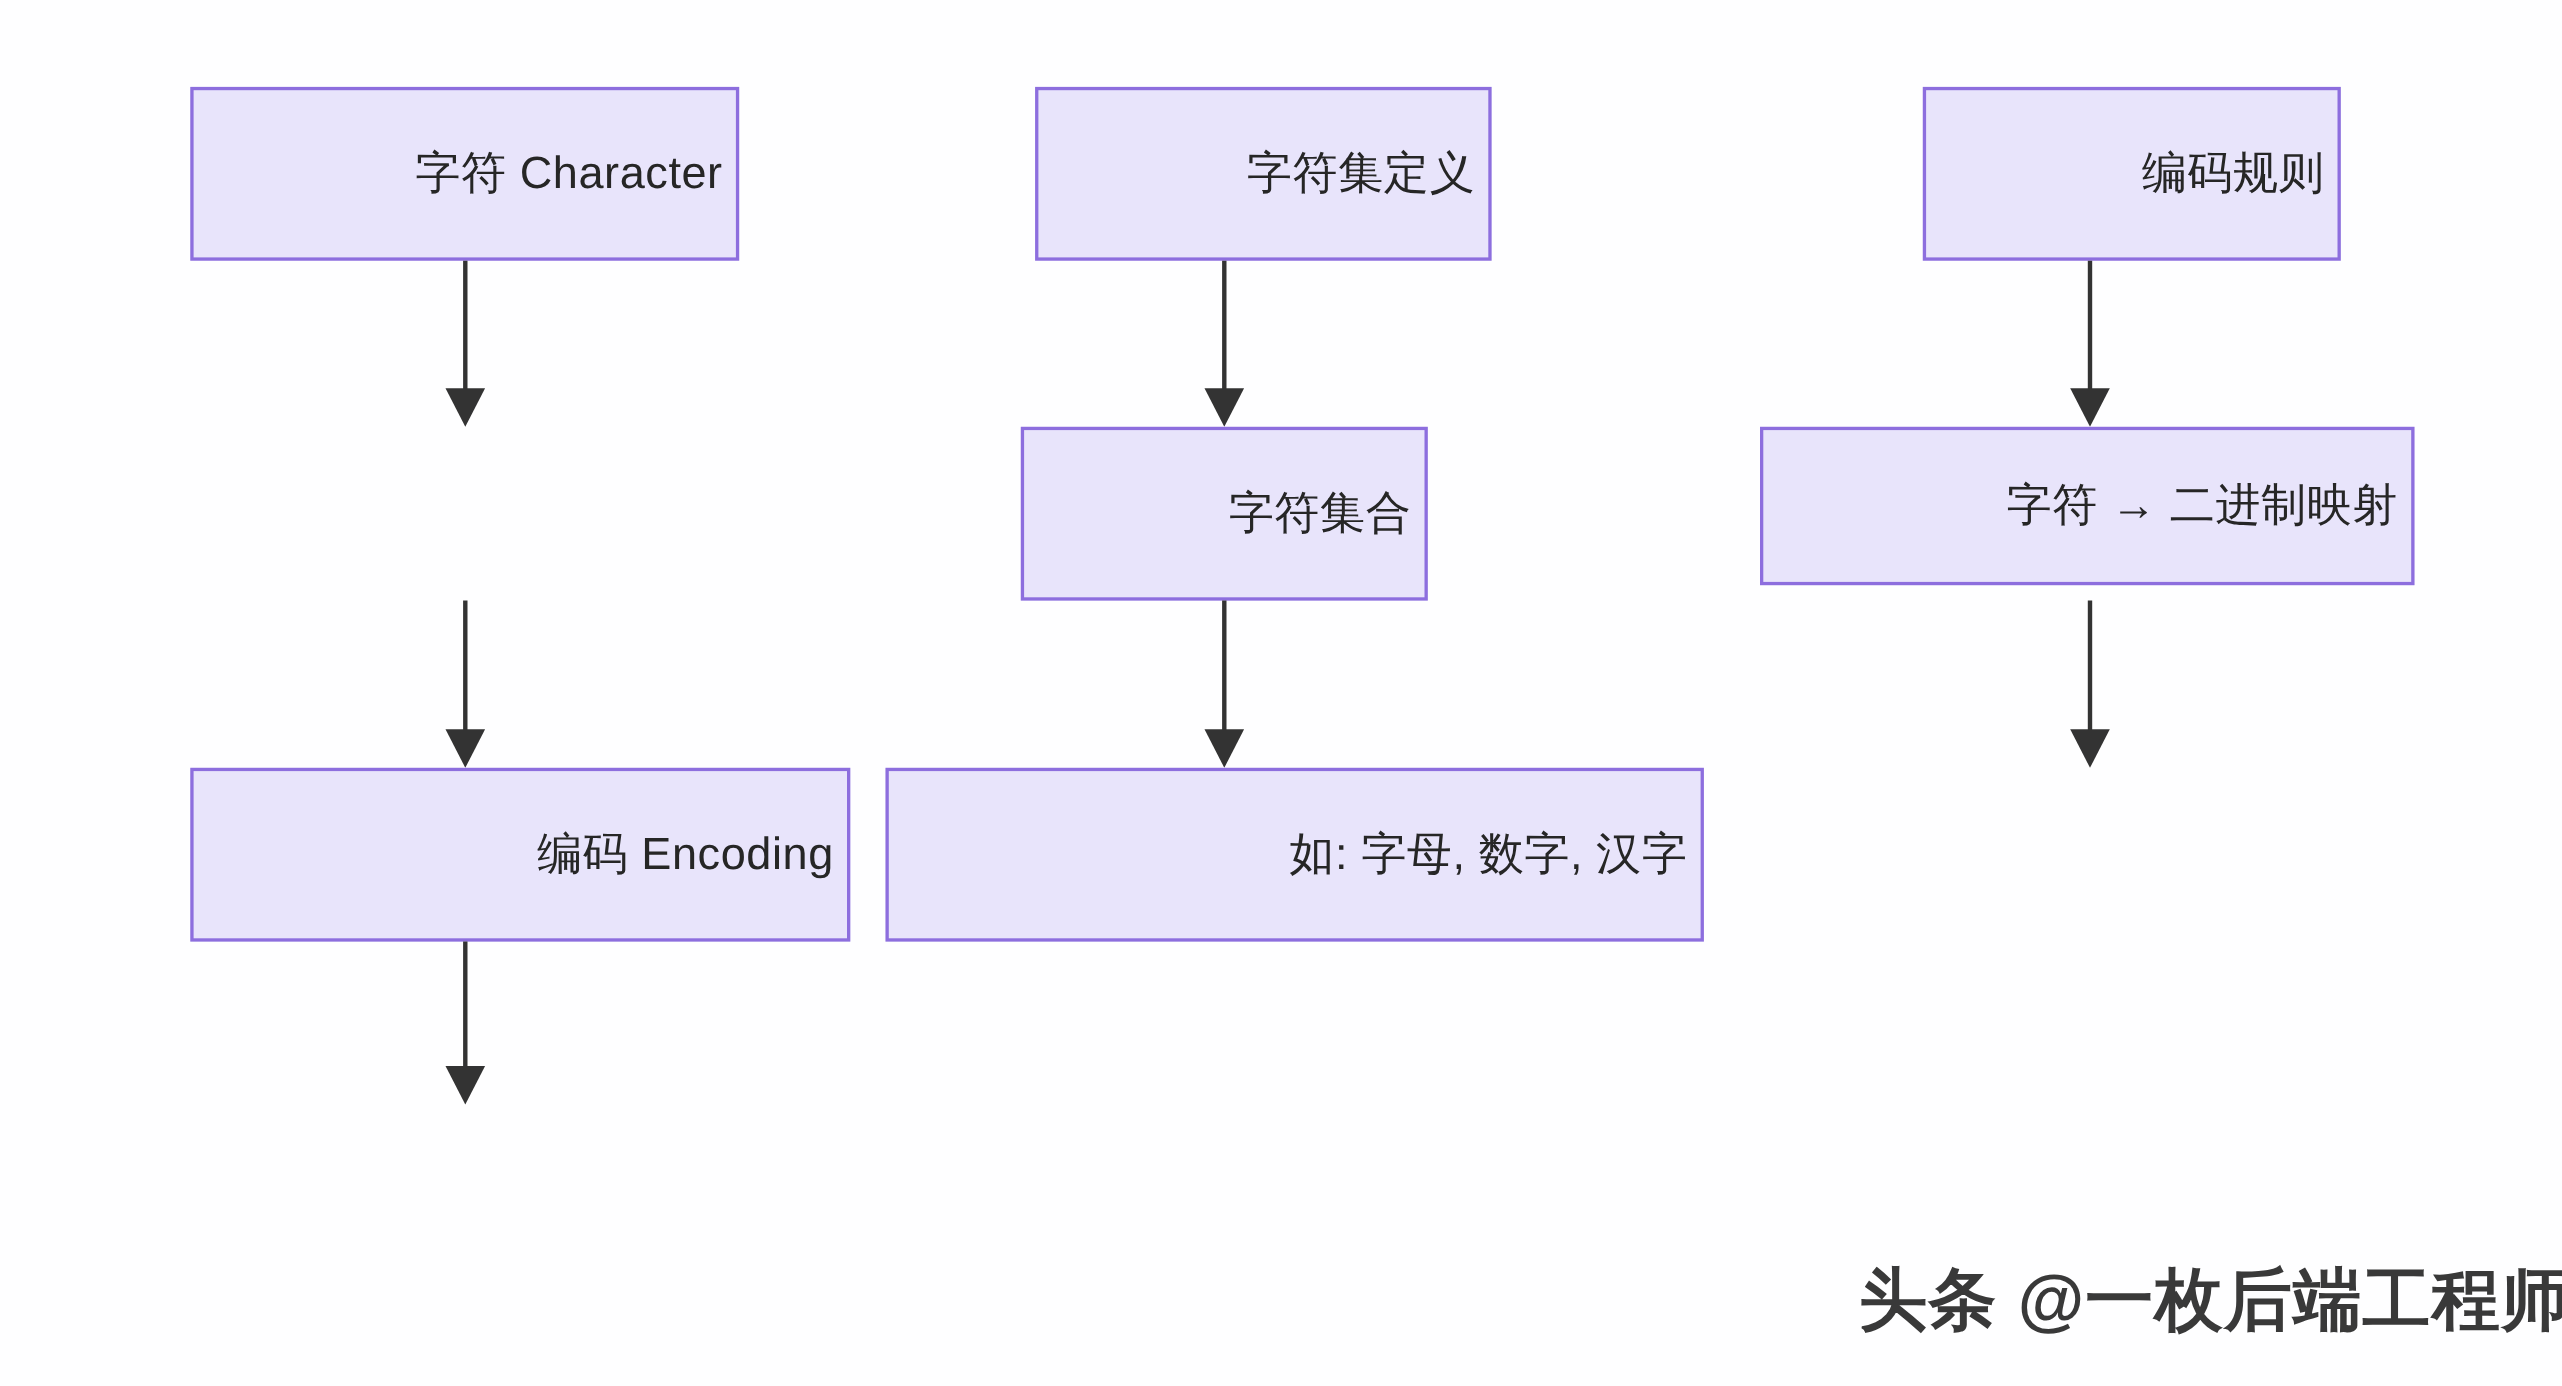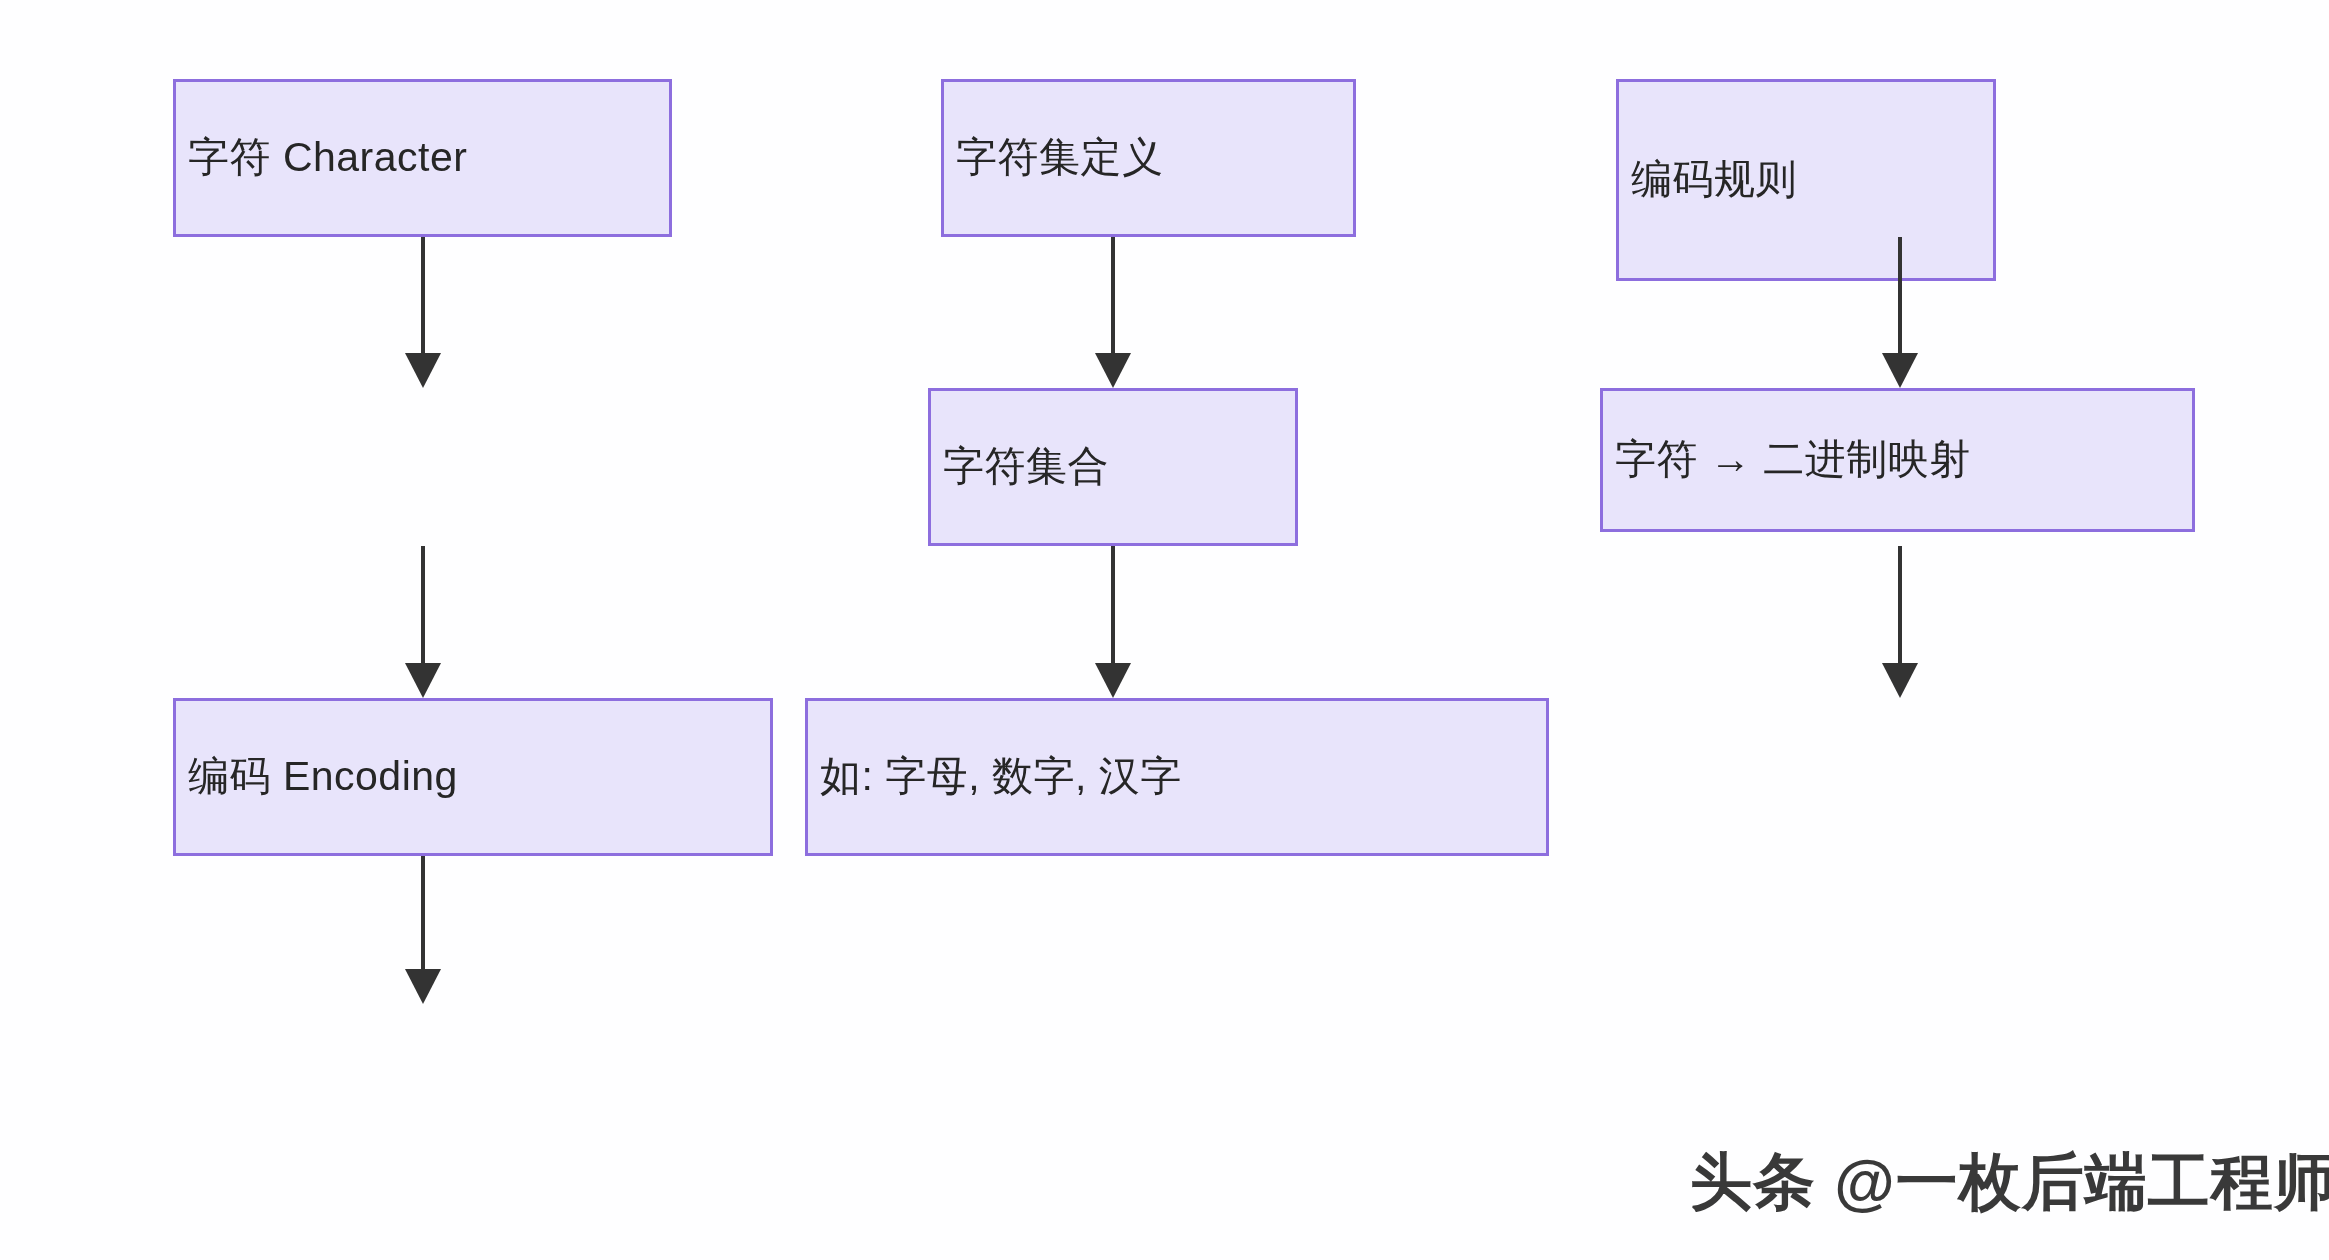--- a/index.html
+++ b/index.html
@@ -17,21 +17,21 @@
     background: #fefeff;
     overflow: hidden;
   }
   .node {
     position: absolute;
     box-sizing: border-box;
     background: #e8e4fb;
     border: 3px solid #8d6ede;
     display: flex;
     align-items: center;
-    justify-content: flex-start;
+    justify-content: flex-end;
     text-align: center;
     color: #262626;
     font-size: 41px;
     line-height: 1.25;
     letter-spacing: 0.5px;
     font-weight: 400;
     white-space: nowrap;
   }
   .node-label {
     display: block;
@@ -109,21 +109,21 @@
     <svg width="46" height="152" viewBox="0 0 46 152">
       <line x1="23" y1="0" x2="23" y2="123" stroke="#333333" stroke-width="4"></line>
       <polygon points="5,117 41,117 23,152" fill="#333333"></polygon>
     </svg>
   </div>
 
   <div class="node" style="left:805px; top:698px; width:744px; height:158px;">
     <span class="node-label">如: 字母, 数字, 汉字</span>
   </div>
 
-  <div class="node" style="left:1616px; top:79px; width:380px; height:202px;">
+  <div class="node" style="left:1748px; top:79px; width:380px; height:158px;">
     <span class="node-label">编码规则</span>
   </div>
 
   <div class="edge" style="left:1877px; top:237px; width:46px; height:151px;">
     <svg width="46" height="151" viewBox="0 0 46 151">
       <line x1="23" y1="0" x2="23" y2="122" stroke="#333333" stroke-width="4"></line>
       <polygon points="5,116 41,116 23,151" fill="#333333"></polygon>
     </svg>
   </div>
 

